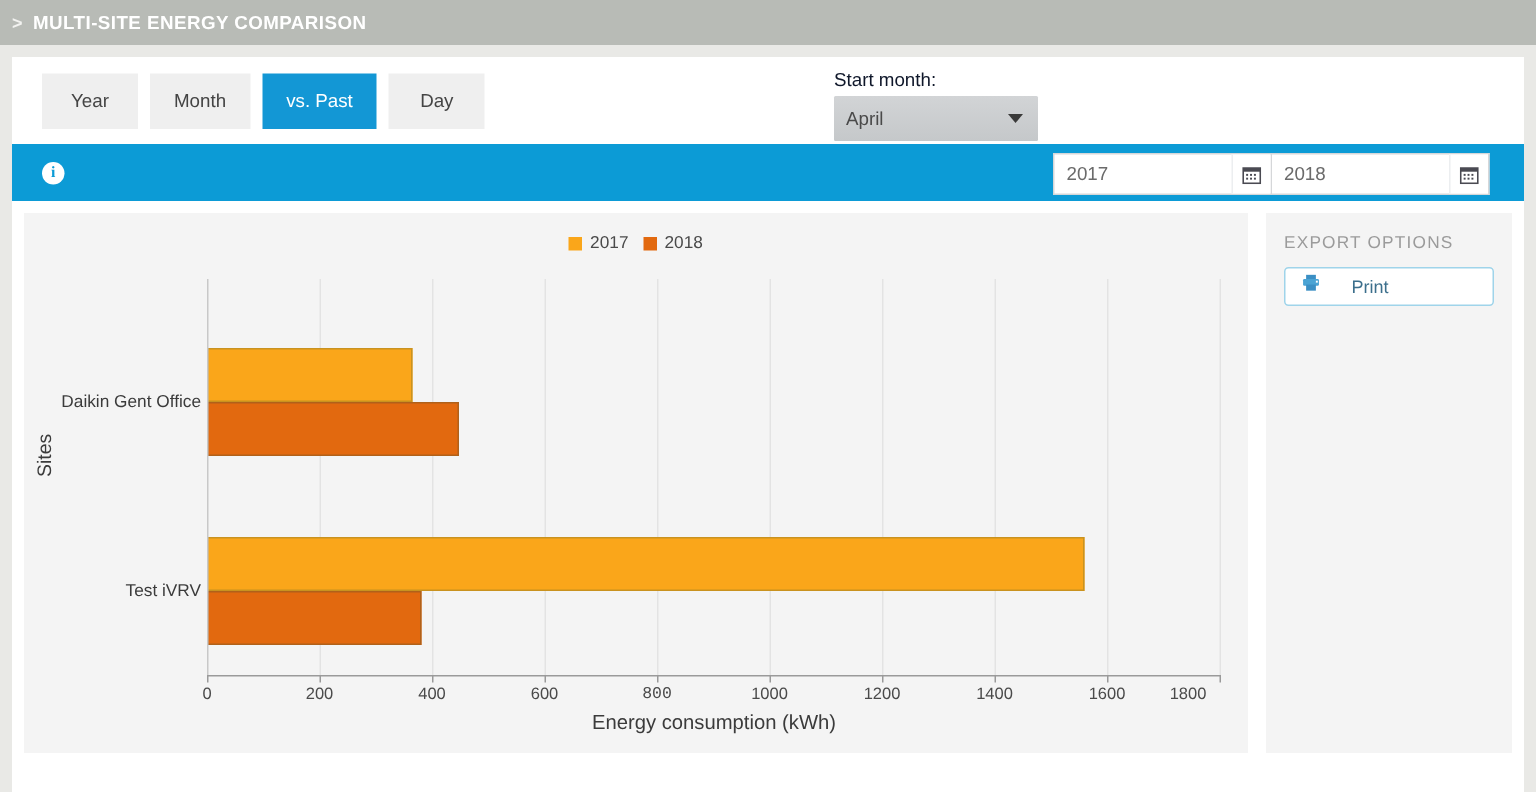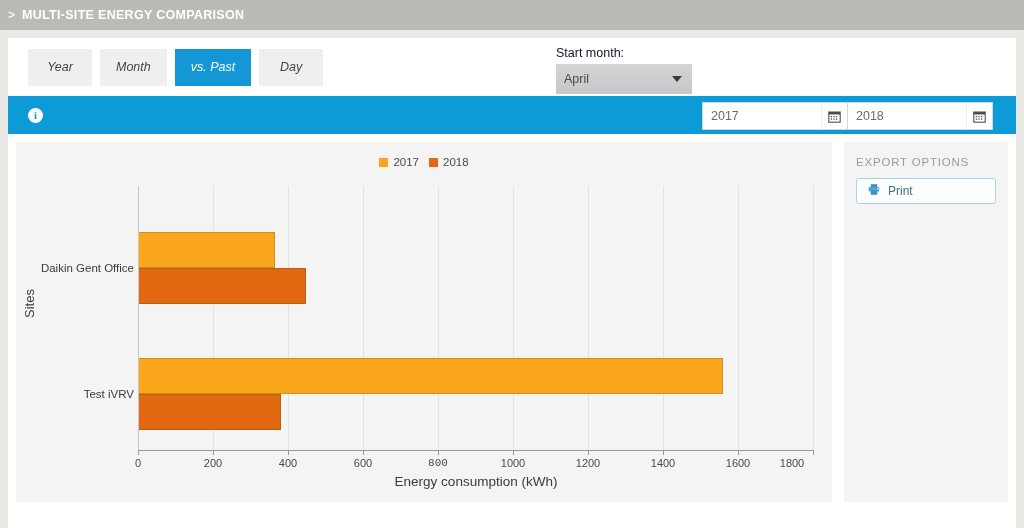--- a/index.html
+++ b/index.html
@@ -40,21 +40,20 @@
   }
   .tabs { display: flex; gap: 8px; margin-left: 8px; }
   .tab {
     background: #efefef; color: #444;
     border: none;
     font-family: "Liberation Sans", sans-serif;
     font-size: 12.5px;
     height: 37px; min-width: 64px;
     padding: 0 16px;
     cursor: pointer;
-    font-style: italic;
   }
   .tab.active { background: #1397d5; color: #fff; }
 
   .startmonth-wrap {
     position: absolute; left: 548px; top: 8px;
   }
   .startmonth-label {
     font-size: 12.5px; color: #0f172a; margin-bottom: 4px;
   }
   .select {
@@ -150,21 +149,21 @@
     font-size: 11.5px; color: #9b9b9b;
     letter-spacing: .8px;
     margin-bottom: 10px;
   }
   .print-btn {
     background: #fff;
     border: 1px solid #9fd4ea;
     border-radius: 3px;
     height: 26px;
     display: flex; align-items: center;
-    gap: 7px;
+    gap: 20px;
     padding: 0 10px;
     cursor: pointer;
   }
   .print-label { font-size: 12px; color: #3c6f8c; }
 
   
   .legend {
     position: absolute; left: 0; right: 0; top: 14px;
     display: flex; justify-content: center;
     gap: 10px;

